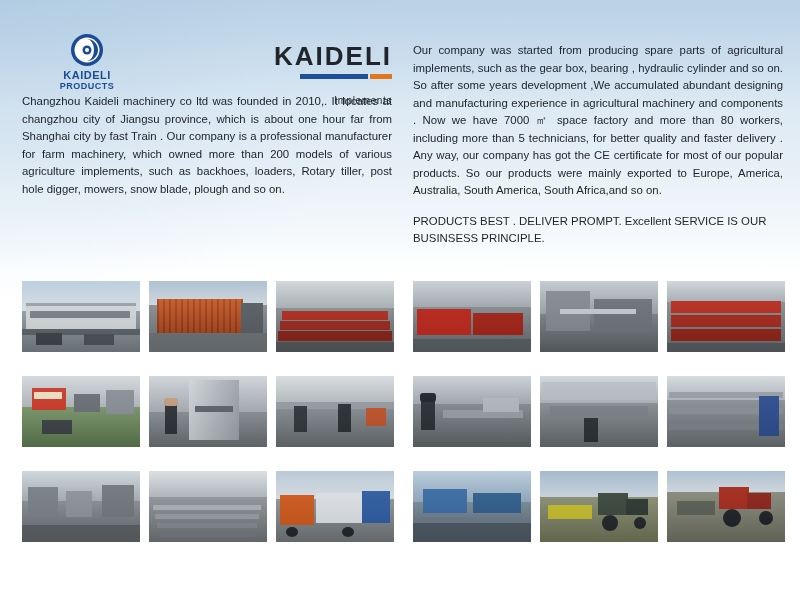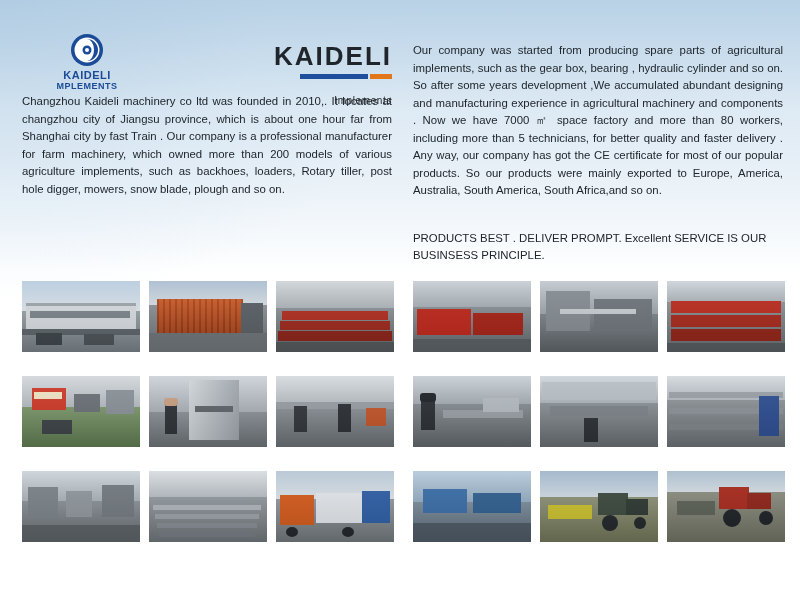--- a/index.html
+++ b/index.html
@@ -133,21 +133,21 @@
     width: 370px;
     font-size: 11.4px;
     line-height: 17.5px;
     color: #20262c;
     text-align: justify;
   }
   .right-text p {
     margin: 0;
   }
   .right-text p + p {
-    margin-top: 30px;
+    margin-top: 13px;
   }
   .right-text .nojustify {
     text-align: left;
   }
 
   
   .grid {
     position: absolute;
     display: grid;
     grid-template-columns: repeat(3, 118px);
@@ -194,21 +194,21 @@
 
       <div class="logo-block">
         <svg class="logo-mark" viewBox="0 0 34 34">
           <circle cx="17" cy="17" r="16" fill="#1b4b96"></circle>
           <circle cx="17" cy="17" r="12.5" fill="#ffffff"></circle>
           <path d="M17 6 a11 11 0 0 1 0 22 a7 11 0 0 0 0 -22 z" fill="#1b4b96"></path>
           <circle cx="17" cy="17" r="4.5" fill="#1b4b96"></circle>
           <circle cx="17" cy="17" r="2" fill="#ffffff"></circle>
         </svg>
         <div class="logo-name">KAIDELI</div>
-        <div class="logo-sub">MPLEMENTS</div>
+        <div class="logo-sub">PRODUCTS</div>
       </div>
 
       <div class="brand-block">
         <div class="brand-title">KAIDELI</div>
         <div class="brand-rule">
           <span class="bar-blue"></span>
           <span class="bar-orange"></span>
         </div>
         <div class="brand-sub">Implements</div>
       </div>

